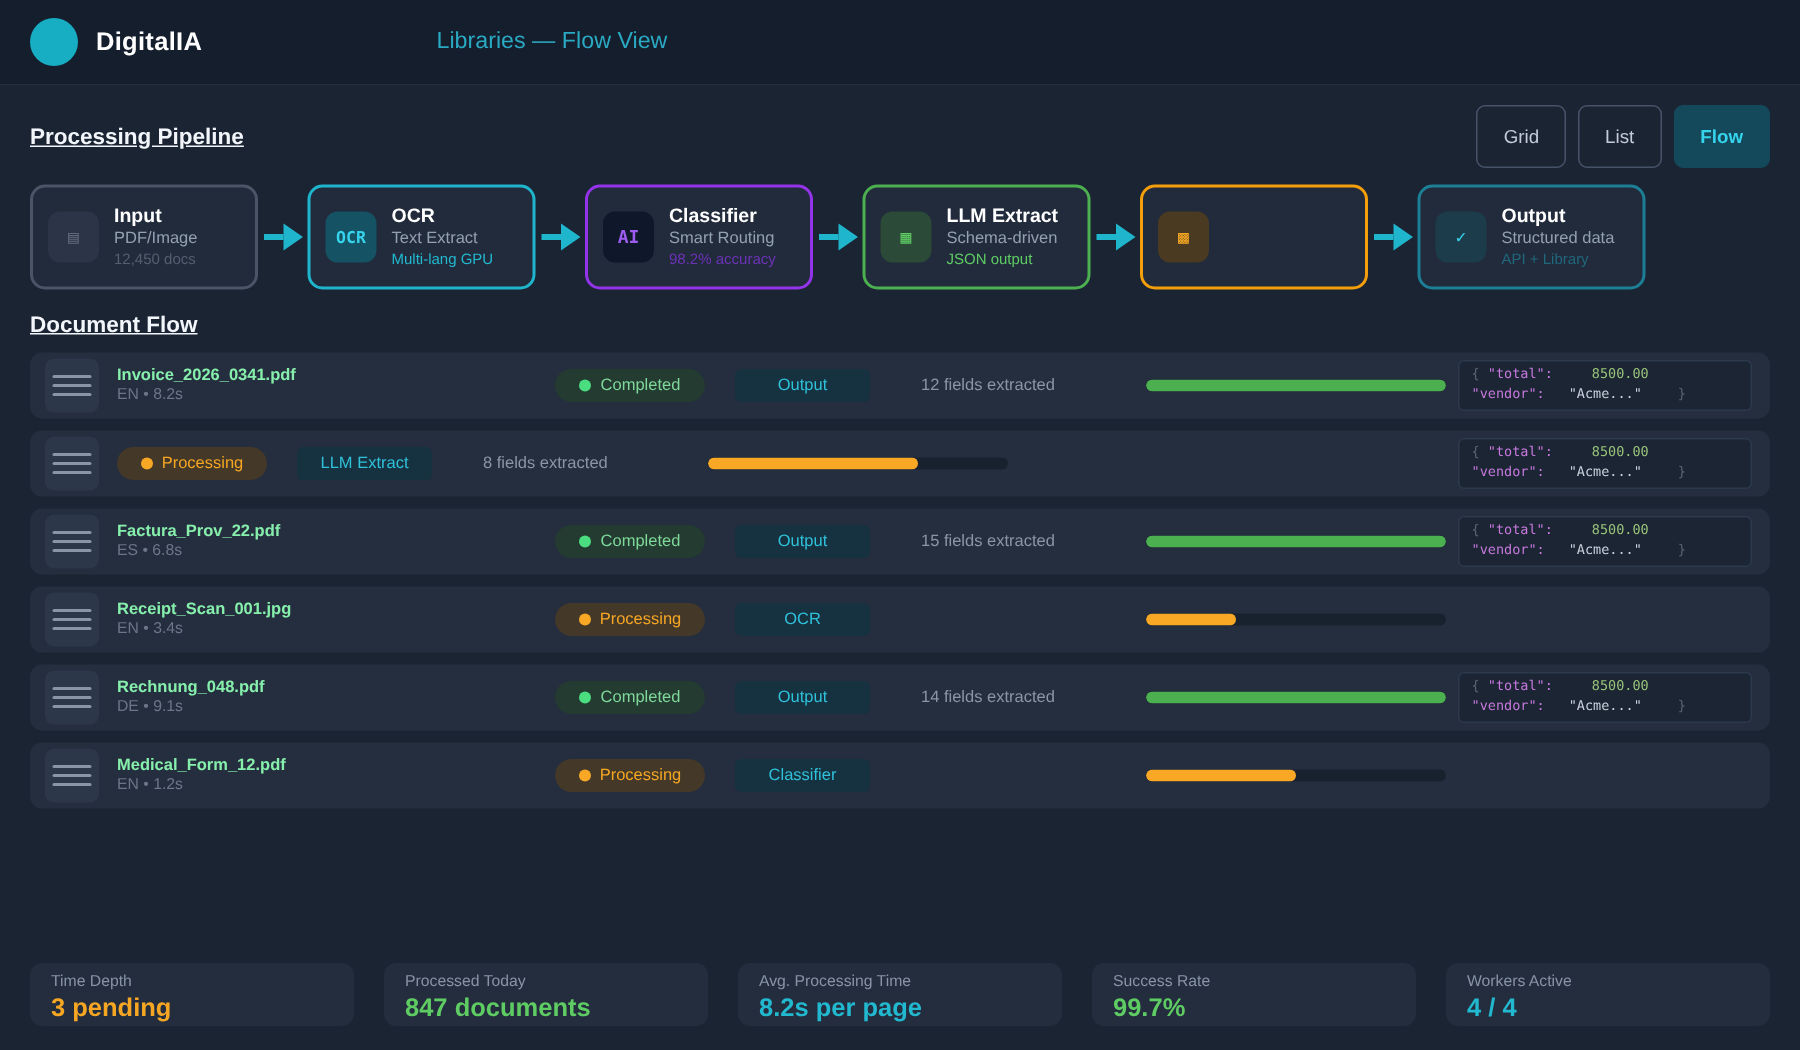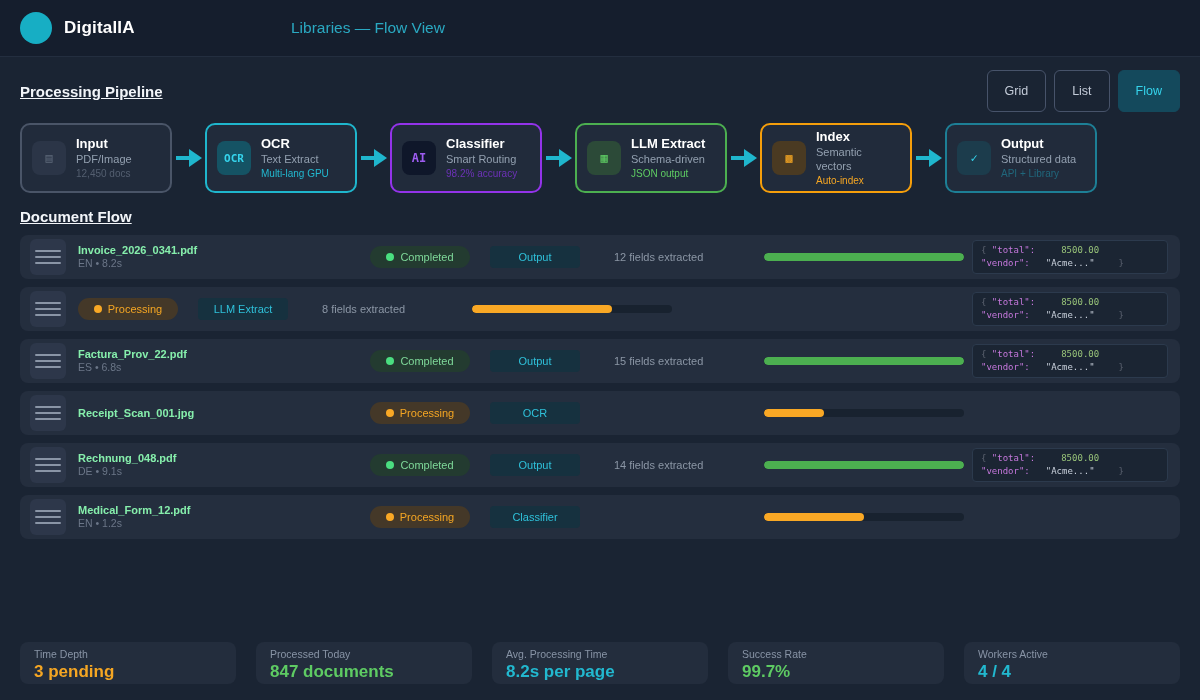--- a/index.html
+++ b/index.html
@@ -19,21 +19,21 @@
   
   .content { padding:0 20px; }
   .section-head { display:flex; align-items:center; justify-content:space-between; margin-top:13px; }
   .section-title { font-size:15px; font-weight:bold; color:#f2f5f9;text-decoration:underline; }
   .view-toggle { display:flex; gap:8px; }
   .vbtn {
     height:42px; padding:0 17px; border-radius:6px; border:1px solid #47536a;
     background:transparent; color:#c3cbd8; font-size:12.5px; cursor:pointer;
     font-family:"Liberation Sans", sans-serif;
   }
-  .vbtn.active { background:#14495c; border-color:#14495c; color:#35d4ec; font-weight:normal; }
+  .vbtn.active { background:#14495c; border-color:#14495c; color:#35d4ec; font-weight:bold; }
   
   .pipeline { display:flex; align-items:center; margin-top:10px; height:72px; }
   .stage {
     width:152px; height:70px; border-radius:10px; background:#212b3b;
     border:2px solid #4a5568; display:flex; align-items:center; padding:0 10px; flex:none;
   }
   .stage-icon {
     width:34px; height:34px; border-radius:8px; background:#2b3547; flex:none;
     display:flex; align-items:center; justify-content:center;
     font-size:12px; font-weight:bold; color:#5d6879; margin-right:10px;
@@ -199,25 +199,20 @@
     </div>
     <div class="arrow">
         <i class="stem"></i>
         <i class="tri"></i>
       </div>
 
     <div class="stage c-orange">
       <div class="stage-icon">
           <span>▩</span>
         </div>
-      <div>
-        <div class="stage-name">Index</div>
-        <div class="stage-sub">Semantic vectors</div>
-        <div class="stage-meta">Auto-index</div>
-      </div>
     </div>
     <div class="arrow">
         <i class="stem"></i>
         <i class="tri"></i>
       </div>
 
     <div class="stage c-teal">
       <div class="stage-icon">
           <span>✓</span>
         </div>
@@ -307,20 +302,21 @@
     </div>
 
     <div class="docrow">
       <div class="thumb">
           <i></i>
           <i></i>
           <i></i>
         </div>
       <div class="doc-id">
         <div class="doc-name">Receipt_Scan_001.jpg</div>
+        <div class="doc-meta">EN • 3.4s</div>
       </div>
       <div class="status-badge st-processing">
           <span class="dot"></span>
           <span>Processing</span>
         </div>
       <div class="stage-badge">OCR</div>
       <div class="fields"></div>
       <div class="bar">
           <div class="fill fill-orange" style="width: 30%;"></div>
         </div>

